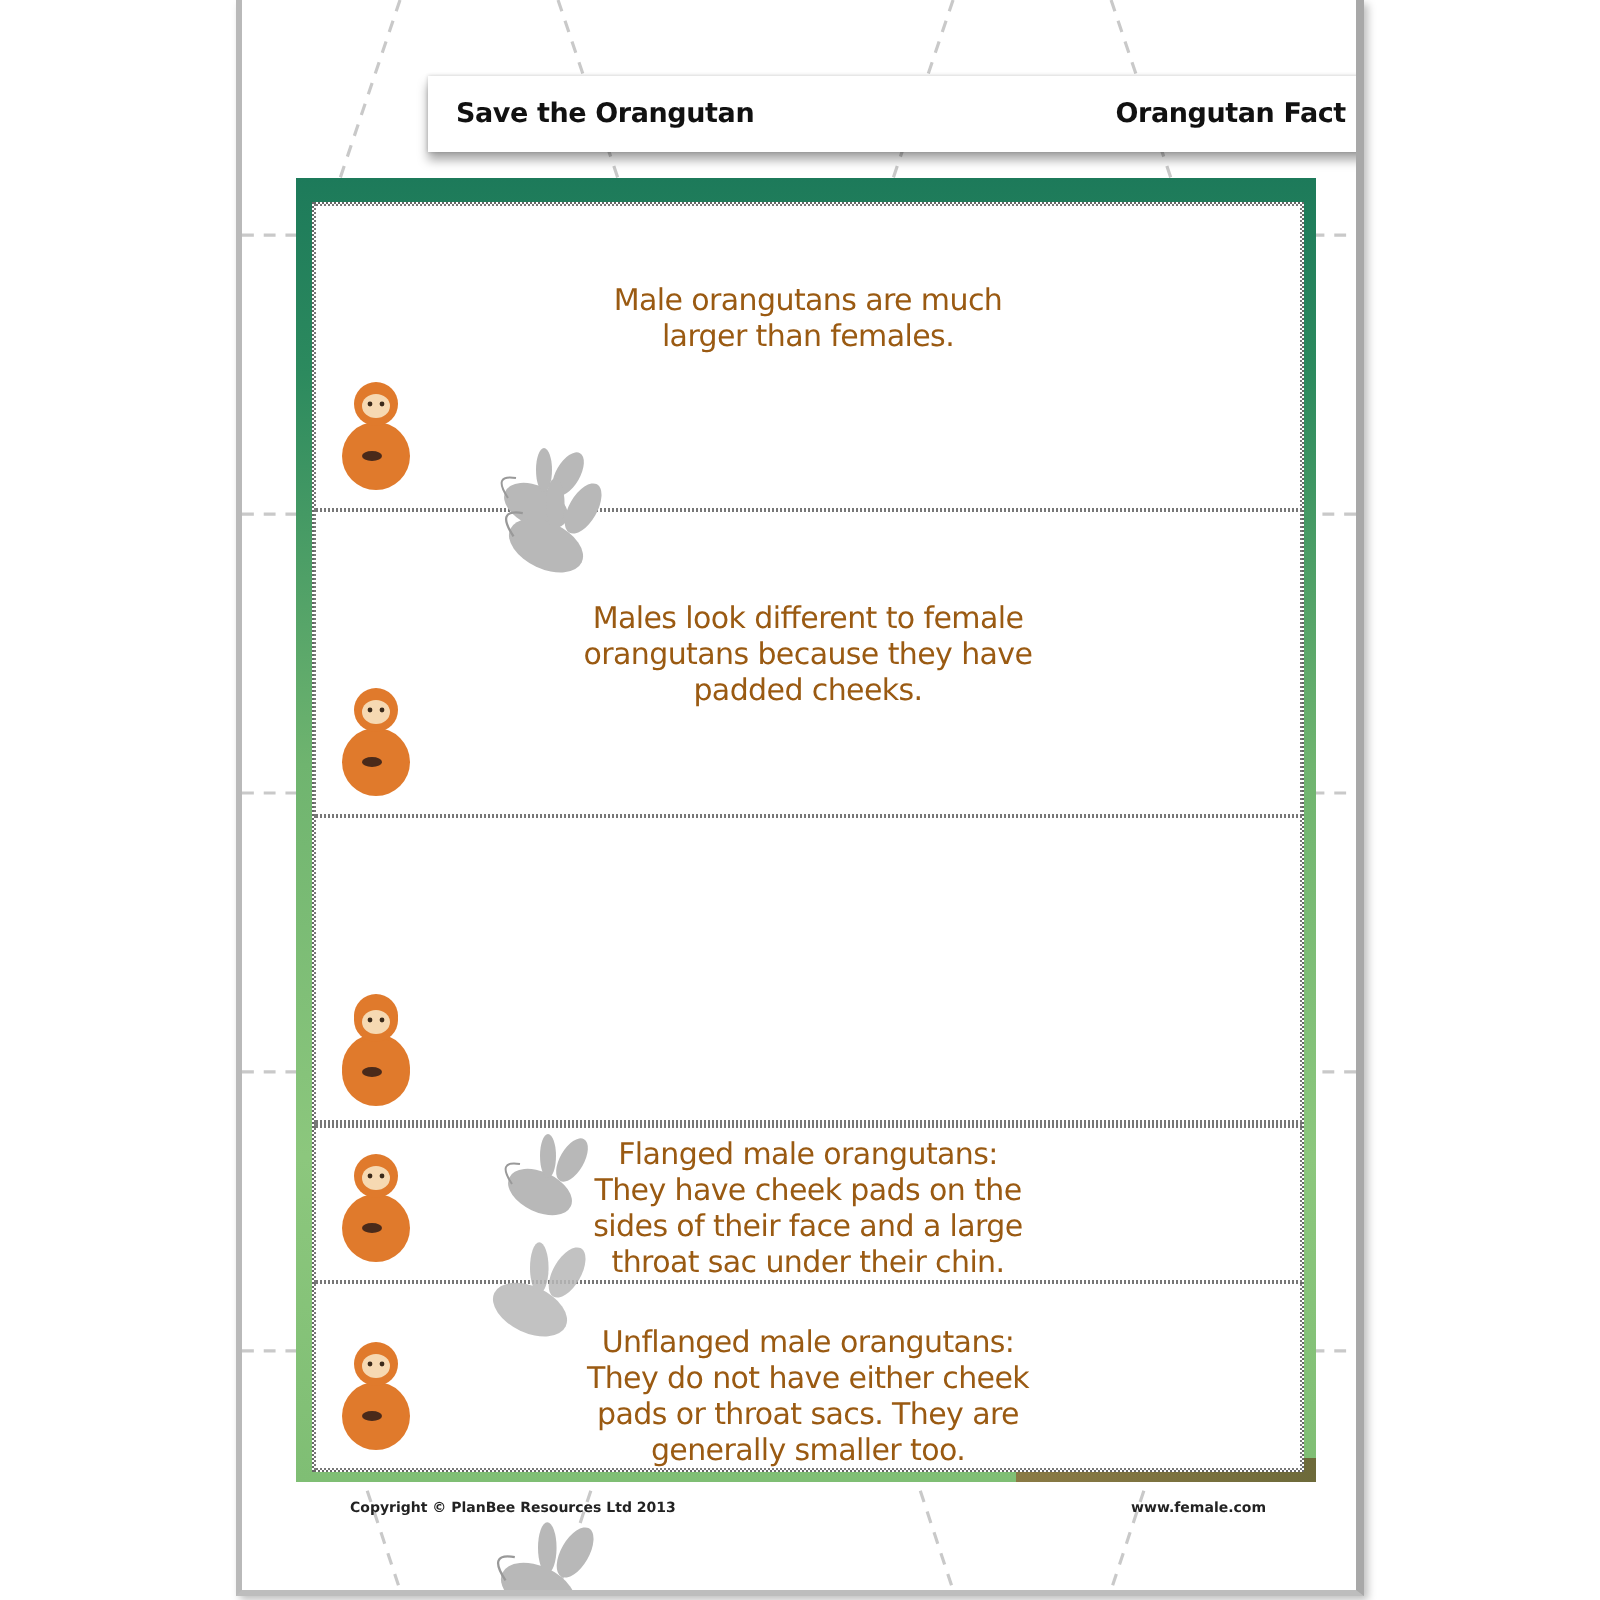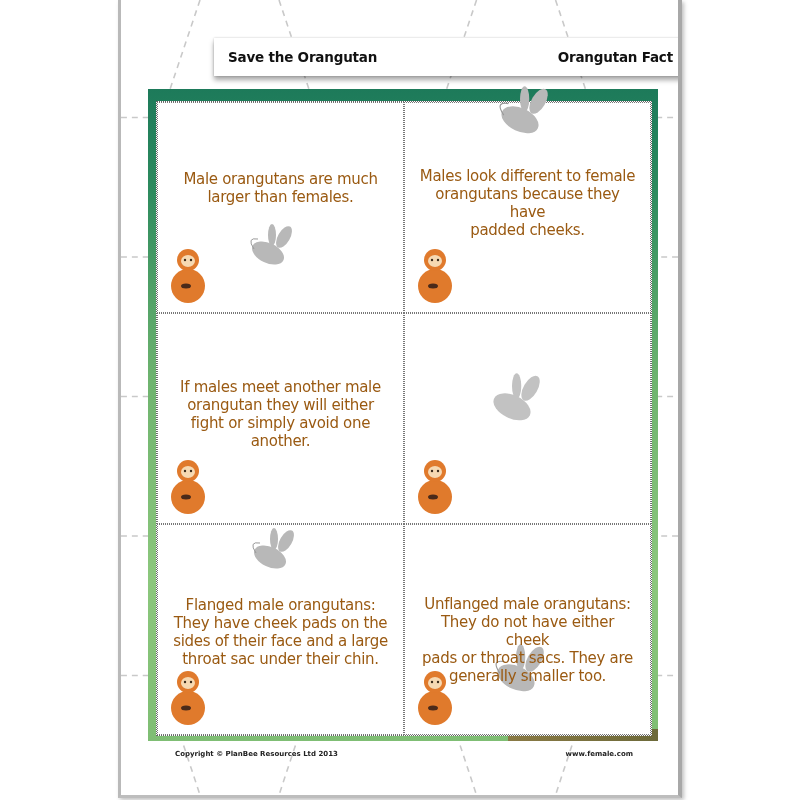--- a/index.html
+++ b/index.html
@@ -25,21 +25,21 @@
     position:absolute; left:27px; top:89px; width:510px; height:652px;
     background: linear-gradient(180deg, #1d7a5a 0%, #2c8a5e 15%, #6fb46f 45%, #8cc77d 75%, #7fbe74 100%);
     box-sizing:border-box;
   }
   .frame .corner {
     position:absolute; right:0; bottom:0; width:150px; height:12px;
     background:linear-gradient(90deg, #8a7a45, #6d6a3a);
   }
   .grid {
     position:absolute; left:8px; top:12px; width:494px; height:633px;
-    display:grid; grid-template-columns:1fr 1fr; grid-template-rows:1fr 1fr 1fr;
+    display:grid; grid-template-columns:1fr; grid-template-rows:1fr 1fr 1fr;
     background:#fff;
     border:1px dotted #666;
   }
   .card {
     position:relative; border:1px dotted #777; box-sizing:border-box;
     display:flex; align-items:center; justify-content:center; overflow:visible;
   }
   .card-text {
     position:relative; z-index:2;
     font-family:"DejaVu Sans", sans-serif; font-size:15px; line-height:18px;
@@ -115,24 +115,20 @@
           </svg>
         <svg class="bee" style="left:80px; top:-18px; width:70px; height:58px;" viewBox="0 0 60 50">
             <ellipse cx="30" cy="30" rx="17" ry="10" fill="#b8b8b8" transform="rotate(25 30 30)"></ellipse>
             <ellipse cx="34" cy="12" rx="4" ry="11" fill="#b8b8b8"></ellipse>
             <ellipse cx="46" cy="14" rx="6" ry="12" fill="#b8b8b8" transform="rotate(30 46 14)"></ellipse>
             <path d="M16 26 Q8 14 20 16" stroke="#999" fill="none"></path>
           </svg>
       </div>
 
       <div class="card shift">
-        <div class="card-text">If males meet another male
-orangutan they will either
-fight or simply avoid one
-another.</div>
         <svg class="sloth" viewBox="0 0 40 58">
             <ellipse cx="20" cy="40" rx="17" ry="17" fill="#e07a2c"></ellipse>
             <ellipse cx="20" cy="14" rx="11" ry="11" fill="#e07a2c"></ellipse>
             <ellipse cx="20" cy="15" rx="7" ry="6" fill="#f6d9b2"></ellipse>
             <circle cx="17" cy="14" r="1.2" fill="#3a2a1a"></circle>
             <circle cx="23" cy="14" r="1.2" fill="#3a2a1a"></circle>
             <ellipse cx="18" cy="40" rx="5" ry="2.5" fill="#4a2a1a"></ellipse>
           </svg>
       </div>
 

